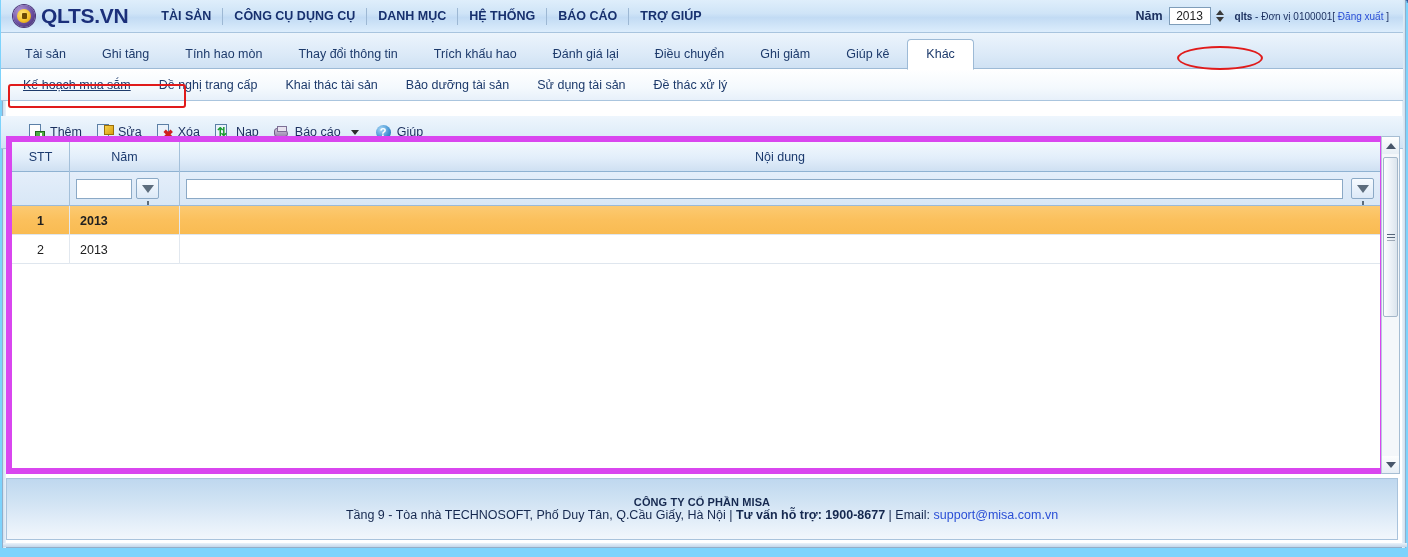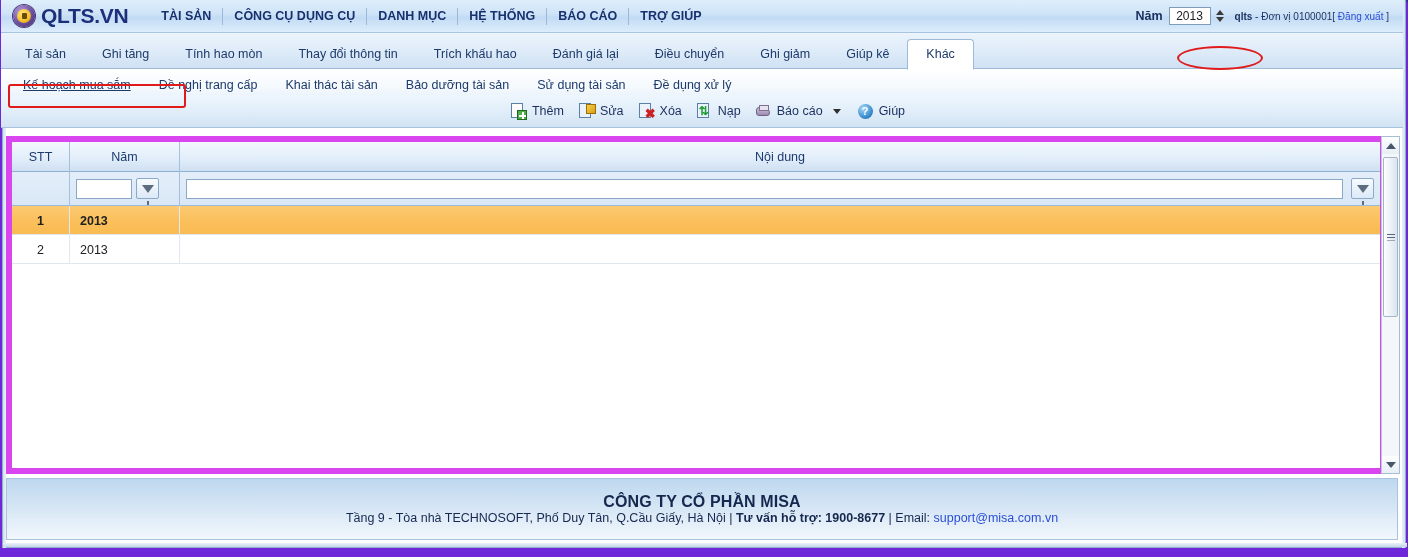--- a/index.html
+++ b/index.html
@@ -6,21 +6,21 @@
   html, body {
     margin: 0; padding: 0;
     width: 1408px; height: 557px;
     background: #ffffff;
     font-family: "Liberation Sans", sans-serif;
     overflow: hidden;
   }
   #app {
     position: relative;
     width: 1408px; height: 557px;
-    background: #6d28d9;
+    background: #7dd3fc;
   }
 
   
   .win-frame {
     position: absolute;
     left: 2px; top: 0px;
     width: 1404px; height: 548px;
     border: 1px solid #93aec9;
     border-top: none;
     background: #ffffff;
@@ -175,27 +175,26 @@
   .tabs2 { position:absolute; left:8px; top:3px; display:flex; align-items:center; height:26px; }
   .tab2 {
     font-size:12.5px; color:#1d3a6b;
     padding:0 14px; line-height:24px; cursor:pointer; white-space:nowrap;
   }
   .tab2.selected { text-decoration: underline; }
 
   
   .toolbar {
     position:absolute;
-    left:1px; top:95px;
+    left:1px; top:116px;
     width:1402px; height:33px;
     background: linear-gradient(to bottom,#eef6fd 0%,#e0edf9 55%,#d2e3f4 100%);
     border-bottom:1px solid #a8c3dc;
     display:flex; align-items:center;
-    padding-left:11px;
-    justify-content:center;
+    padding-left:20px;
   }
   .tbtn {
     display:flex; align-items:center;
     height:24px; padding:0 7px;
     font-size:12.5px; color:#1b2f5e;
     cursor:pointer; white-space:nowrap;
   }
   .tbtn .ic { width:17px; height:17px; margin-right:5px; position:relative; flex:0 0 auto;}
   .tbtn .lb { line-height:17px; }
 
@@ -345,21 +344,21 @@
   
   .footer {
     position:absolute;
     left:6px; top:478px;
     width:1392px; height:62px;
     background: linear-gradient(to bottom,#bfd8ef 0%,#cfe2f3 35%,#e5eff9 75%,#f2f7fc 100%);
     border:1px solid #a9c3dc;
     display:flex; flex-direction:column; align-items:center; justify-content:center;
   }
   .foot1 {
-    font-size:16px; font-weight:bold; color:#15284f;
+    font-size:11px; font-weight:bold; color:#15284f;
     letter-spacing:0.1px; text-align:right;
   }
   .foot2 { font-size:12.5px; color:#15284f; white-space:nowrap; }
   .foot2 b { font-weight:bold; }
   .foot-mail { color:#2a4fd6;margin-top:29px; }
 
   
   .anno-ellipse {
     position:absolute;
     left:1177px; top:46px;
@@ -439,21 +438,21 @@
     </div>
   </div>
 
   <div class="tabstrip2">
     <div class="tabs2">
       <div class="tab2 selected">Kế hoạch mua sắm</div>
       <div class="tab2">Đề nghị trang cấp</div>
       <div class="tab2">Khai thác tài sản</div>
       <div class="tab2">Bảo dưỡng tài sản</div>
       <div class="tab2">Sử dụng tài sản</div>
-      <div class="tab2">Đề dụng xử lý</div>
+      <div class="tab2">Đề thác xử lý</div>
     </div>
   </div>
 
   <div class="toolbar">
 
     <div class="tbtn">
       <span class="ic">
         <span class="ic-page"></span>
           <span class="ic-plus"></span>
       </span>

